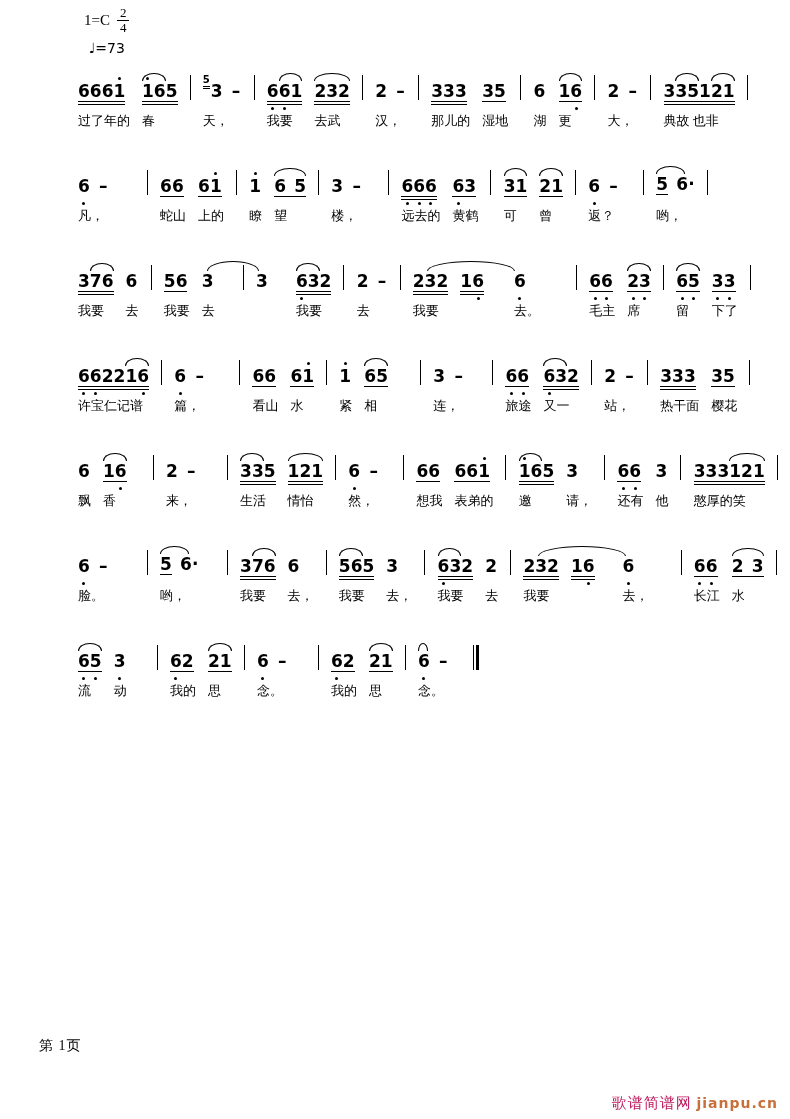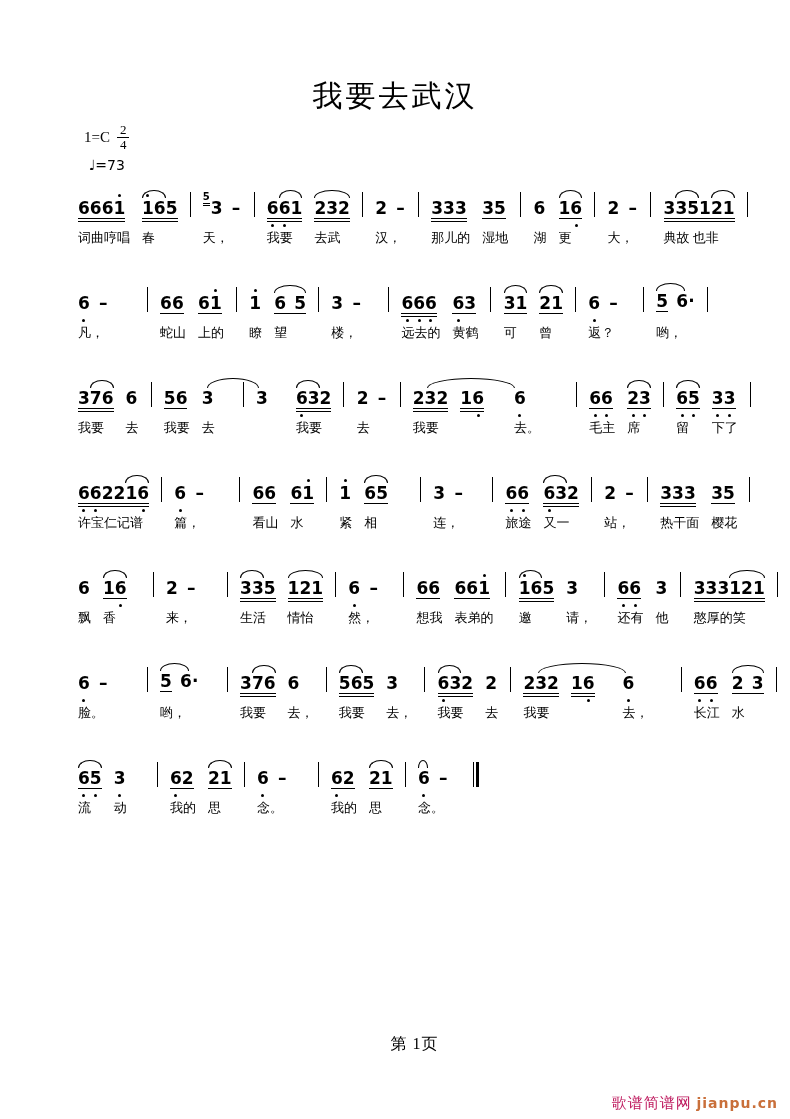--- a/index.html
+++ b/index.html
@@ -73,34 +73,33 @@
   }
   .barline{width:1px;height:25px;background:#000;display:inline-block;}
   .barline.thick{width:3px;margin-left:2px;}
   .lyr{
     font-size:13px;font-weight:normal;
     font-family:"Liberation Serif","DejaVu Serif",serif;
     margin-top:12px;height:16px;white-space:nowrap;
   }
   .footer{
     position:absolute;left:0;right:0;bottom:64px;
-    text-align:center;font-size:16px;letter-spacing:1px;padding-left:39px;
+    text-align:left;font-size:14px;letter-spacing:1px;padding-left:39px;
   }
   .watermark{
     position:absolute;right:12px;bottom:6px;
     font-size:15px;letter-spacing:1px;
   }
   .wm-domain{font-family:"DejaVu Sans",sans-serif;font-size:14px;}
 </style>
 </head>
 <body>
 
 <div class="page">
 
-  <h1 class="title">我要去武汉</h1>
 
   <div class="meta">
     <div class="keyblock">
       <div class="keyline">
         <span>1=C</span>
         <span class="frac">
           <span class="fn">2</span>
           <span class="fd">4</span>
         </span>
       </div>
@@ -114,21 +113,21 @@
           <div class="note">
             <span class="ng">
               <span class="ch">6</span>
               <span class="ch">6</span>
               <span class="ch">6</span>
               <span class="ch">1<i class="dA"></i></span>
               <i class="ulA"></i>
               <i class="ulB"></i>
             </span>
           </div>
-          <div class="lyr">词曲哼唱</div>
+          <div class="lyr">过了年的</div>
         </div>
         <div class="cell">
           <div class="note">
             <span class="ng">
               <span class="ch">1<i class="dA"></i></span>
               <span class="ch">6</span>
               <span class="ch">5</span>
               <i class="ulA"></i>
               <i class="ulB"></i>
               <i class="slur" style="left: 0%; width: 66.6667%;"></i>

